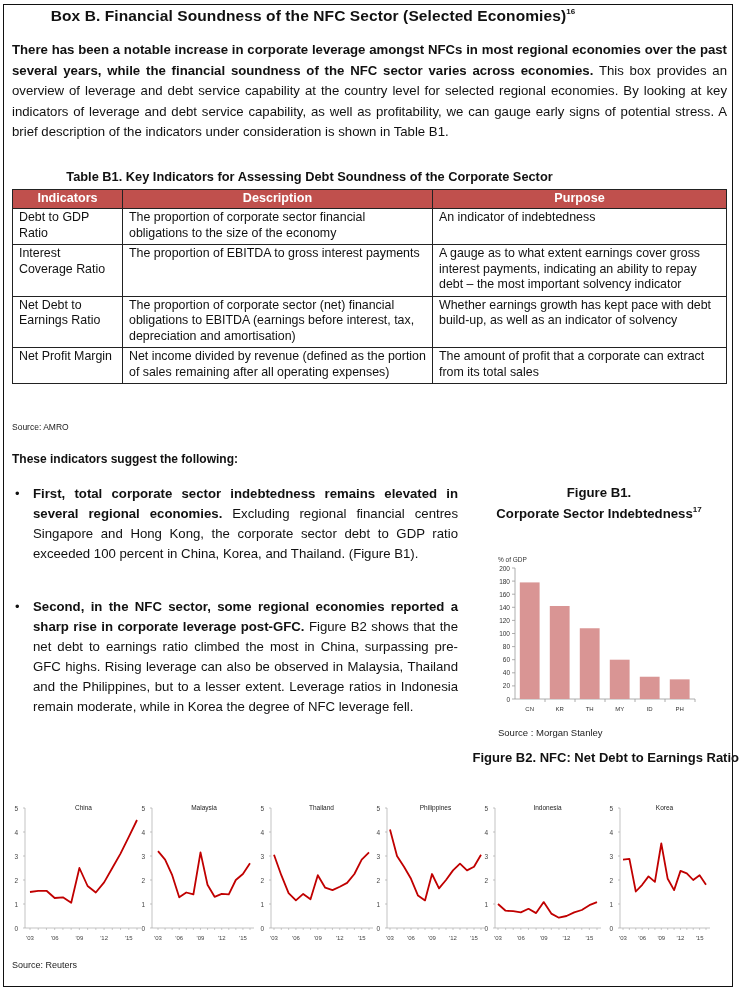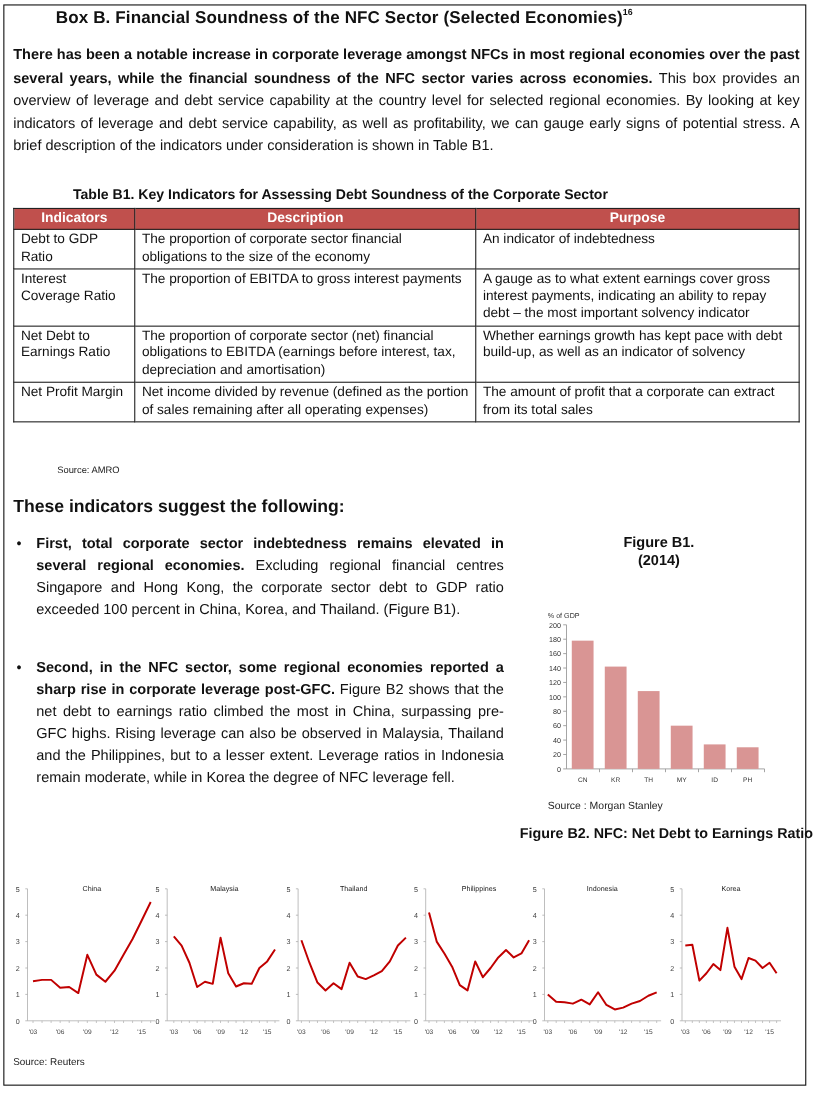--- a/index.html
+++ b/index.html
@@ -15,21 +15,21 @@
   .intro b { font-weight: bold; }
   .tbl-title { position: absolute; left: 0; width: 619px; top: 169px; text-align: center;
                font-weight: bold; font-size: 12.8px; }
   table.ind { position: absolute; left: 12px; top: 189px; width: 715px; border-collapse: collapse;
               font-size: 12.4px; line-height: 15.5px; }
   table.ind th { background: #c0504d; color: #fff; font-weight: bold; padding: 1px 4px;
                  border: 1.2px solid #222; height: 16px; font-size: 12.6px; }
   table.ind td { border: 1.2px solid #222; padding: 1px 6px 3px 6px; vertical-align: top; }
   table.ind col.c1 { width: 110px; } table.ind col.c2 { width: 310px; }
   .src { position: absolute; font-size: 8.5px; color: #222; }
-  .suggest { position: absolute; left: 12px; top: 452px; font-weight: bold; font-size: 16px; }
+  .suggest { position: absolute; left: 12px; top: 452px; font-weight: bold; font-size: 12px; }
   .bullet { position: absolute; left: 12px; width: 446px; font-size: 13.2px; line-height: 20px; }
   .bullet .dot { position: absolute; left: 3px; top: 0; font-size: 13px; }
   .bullet .txt { margin-left: 21px; text-align: justify; }
   .b1title { position: absolute; left: 466px; width: 266px; top: 484px; text-align: center;
              font-weight: bold; font-size: 13.2px; line-height: 17px; }
   .b1title sup { font-size: 8px; vertical-align: 6px; }
   .fig2title { position: absolute; left: 0; width: 739px; top: 750px; text-align: right;
                font-weight: bold; font-size: 13px; }
   svg text { font-family: "Liberation Sans", sans-serif; }
 </style>
@@ -74,37 +74,37 @@
       <td>Whether earnings growth has kept pace with debt build-up, as well as an indicator of solvency</td>
     </tr>
     <tr>
       <td>Net Profit Margin</td>
       <td>Net income divided by revenue (defined as the portion of sales remaining after all operating expenses)</td>
       <td>The amount of profit that a corporate can extract from its total sales</td>
     </tr>
   </tbody>
 </table>
 
-<div class="src" style="left:12px; top:422px;margin-left:40px;">Source: AMRO</div>
+<div class="src" style="left:12px; top:422px;">Source: AMRO</div>
 
 <div class="suggest">These indicators suggest the following:</div>
 
 <div class="bullet" style="top:484px;">
   <span class="dot">•</span>
   <div class="txt"><b>First, total corporate sector indebtedness remains elevated in several regional economies.</b><span> Excluding regional financial centres Singapore and Hong Kong, the corporate sector debt to GDP ratio exceeded 100 percent in China, Korea, and Thailand. (Figure B1).</span></div>
 </div>
 
 <div class="bullet" style="top:597px;">
   <span class="dot">•</span>
   <div class="txt"><b>Second, in the NFC sector, some regional economies reported a sharp rise in corporate leverage post-GFC.</b><span> Figure B2 shows that the net debt to earnings ratio climbed the most in China, surpassing pre-GFC highs. Rising leverage can also be observed in Malaysia, Thailand and the Philippines, but to a lesser extent. Leverage ratios in Indonesia remain moderate, while in Korea the degree of NFC leverage fell.</span></div>
 </div>
 
 <div class="b1title">
   <div>Figure B1.</div>
-  <div>(2014)</div>
+  <div><span>Corporate Sector Indebtedness</span><sup>17</sup></div>
 </div>
 
 <svg id="b1chart" style="position:absolute; left:470px; top:550px;" width="240" height="170">
     <text x="28" y="12" font-size="6.5" fill="#333">% of GDP</text>
     <line x1="45" y1="18" x2="45" y2="149" stroke="#999" stroke-width="0.8"></line>
     <line x1="45" y1="149" x2="225" y2="149" stroke="#999" stroke-width="0.8"></line>
     <line x1="42" y1="149" x2="45" y2="149" stroke="#999" stroke-width="0.8"></line>
     <text x="40" y="151.5" font-size="6.5" fill="#333" text-anchor="end">0</text>
     <line x1="42" y1="135.9" x2="45" y2="135.9" stroke="#999" stroke-width="0.8"></line>
     <text x="40" y="138.4" font-size="6.5" fill="#333" text-anchor="end">20</text>

